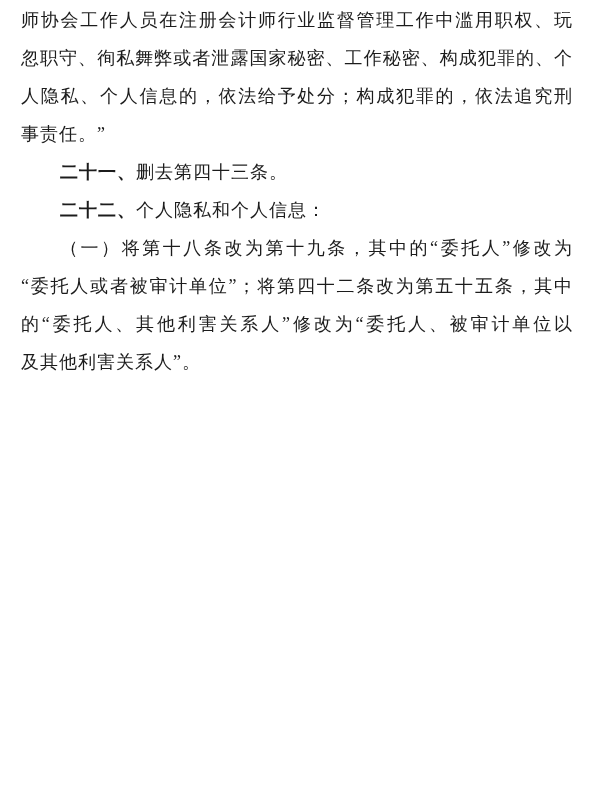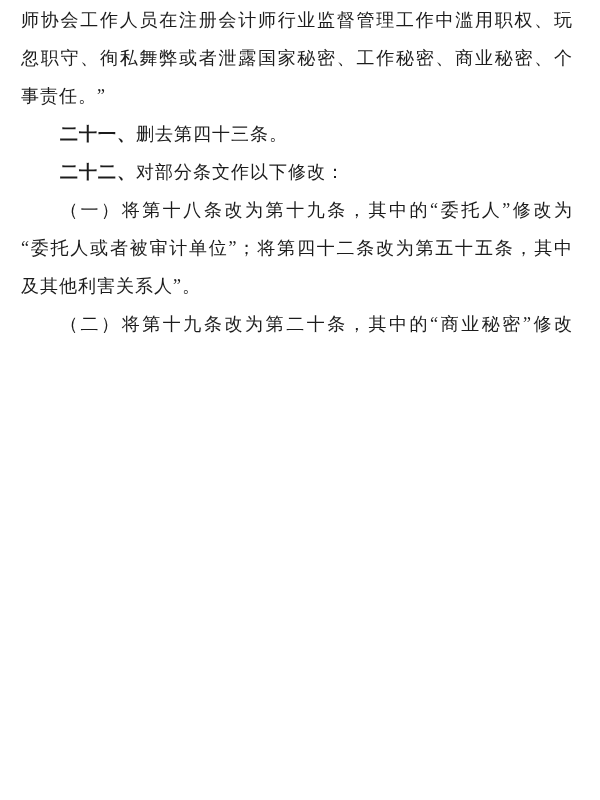--- a/index.html
+++ b/index.html
@@ -37,26 +37,27 @@
   .lead {
     font-weight: 700;
     font-family: Liberation Serif, serif;
   }
 </style>
 </head>
 <body>
 
 <div class="doc">
   <div class="ln j">师协会工作人员在注册会计师行业监督管理工作中滥用职权、玩</div>
-  <div class="ln j">忽职守、徇私舞弊或者泄露国家秘密、工作秘密、商业秘密、个</div>
+  <div class="ln j">忽职守、徇私舞弊或者泄露国家秘密、工作秘密、构成犯罪的、个</div>
+  <div class="ln j">人隐私、个人信息的，依法给予处分；构成犯罪的，依法追究刑</div>
   <div class="ln">事责任。”</div>
 
   <div class="ln ind"><span class="lead">二十一、</span><span>删去第四十三条。</span></div>
 
-  <div class="ln ind"><span class="lead">二十二、</span><span>对部分条文作以下修改：</span></div>
+  <div class="ln ind"><span class="lead">二十二、</span><span>个人隐私和个人信息：</span></div>
 
   <div class="ln ind j">（一）将第十八条改为第十九条，其中的“委托人”修改为</div>
   <div class="ln j">“委托人或者被审计单位”；将第四十二条改为第五十五条，其中</div>
+  <div class="ln j">的“委托人、其他利害关系人”修改为“委托人、被审计单位以</div>
   <div class="ln">及其他利害关系人”。</div>
 
-  <div class="ln ind j">（二）将第十九条改为第二十条，其中的“商业秘密”修改</div>
 
 </div>
 
 </body></html>

